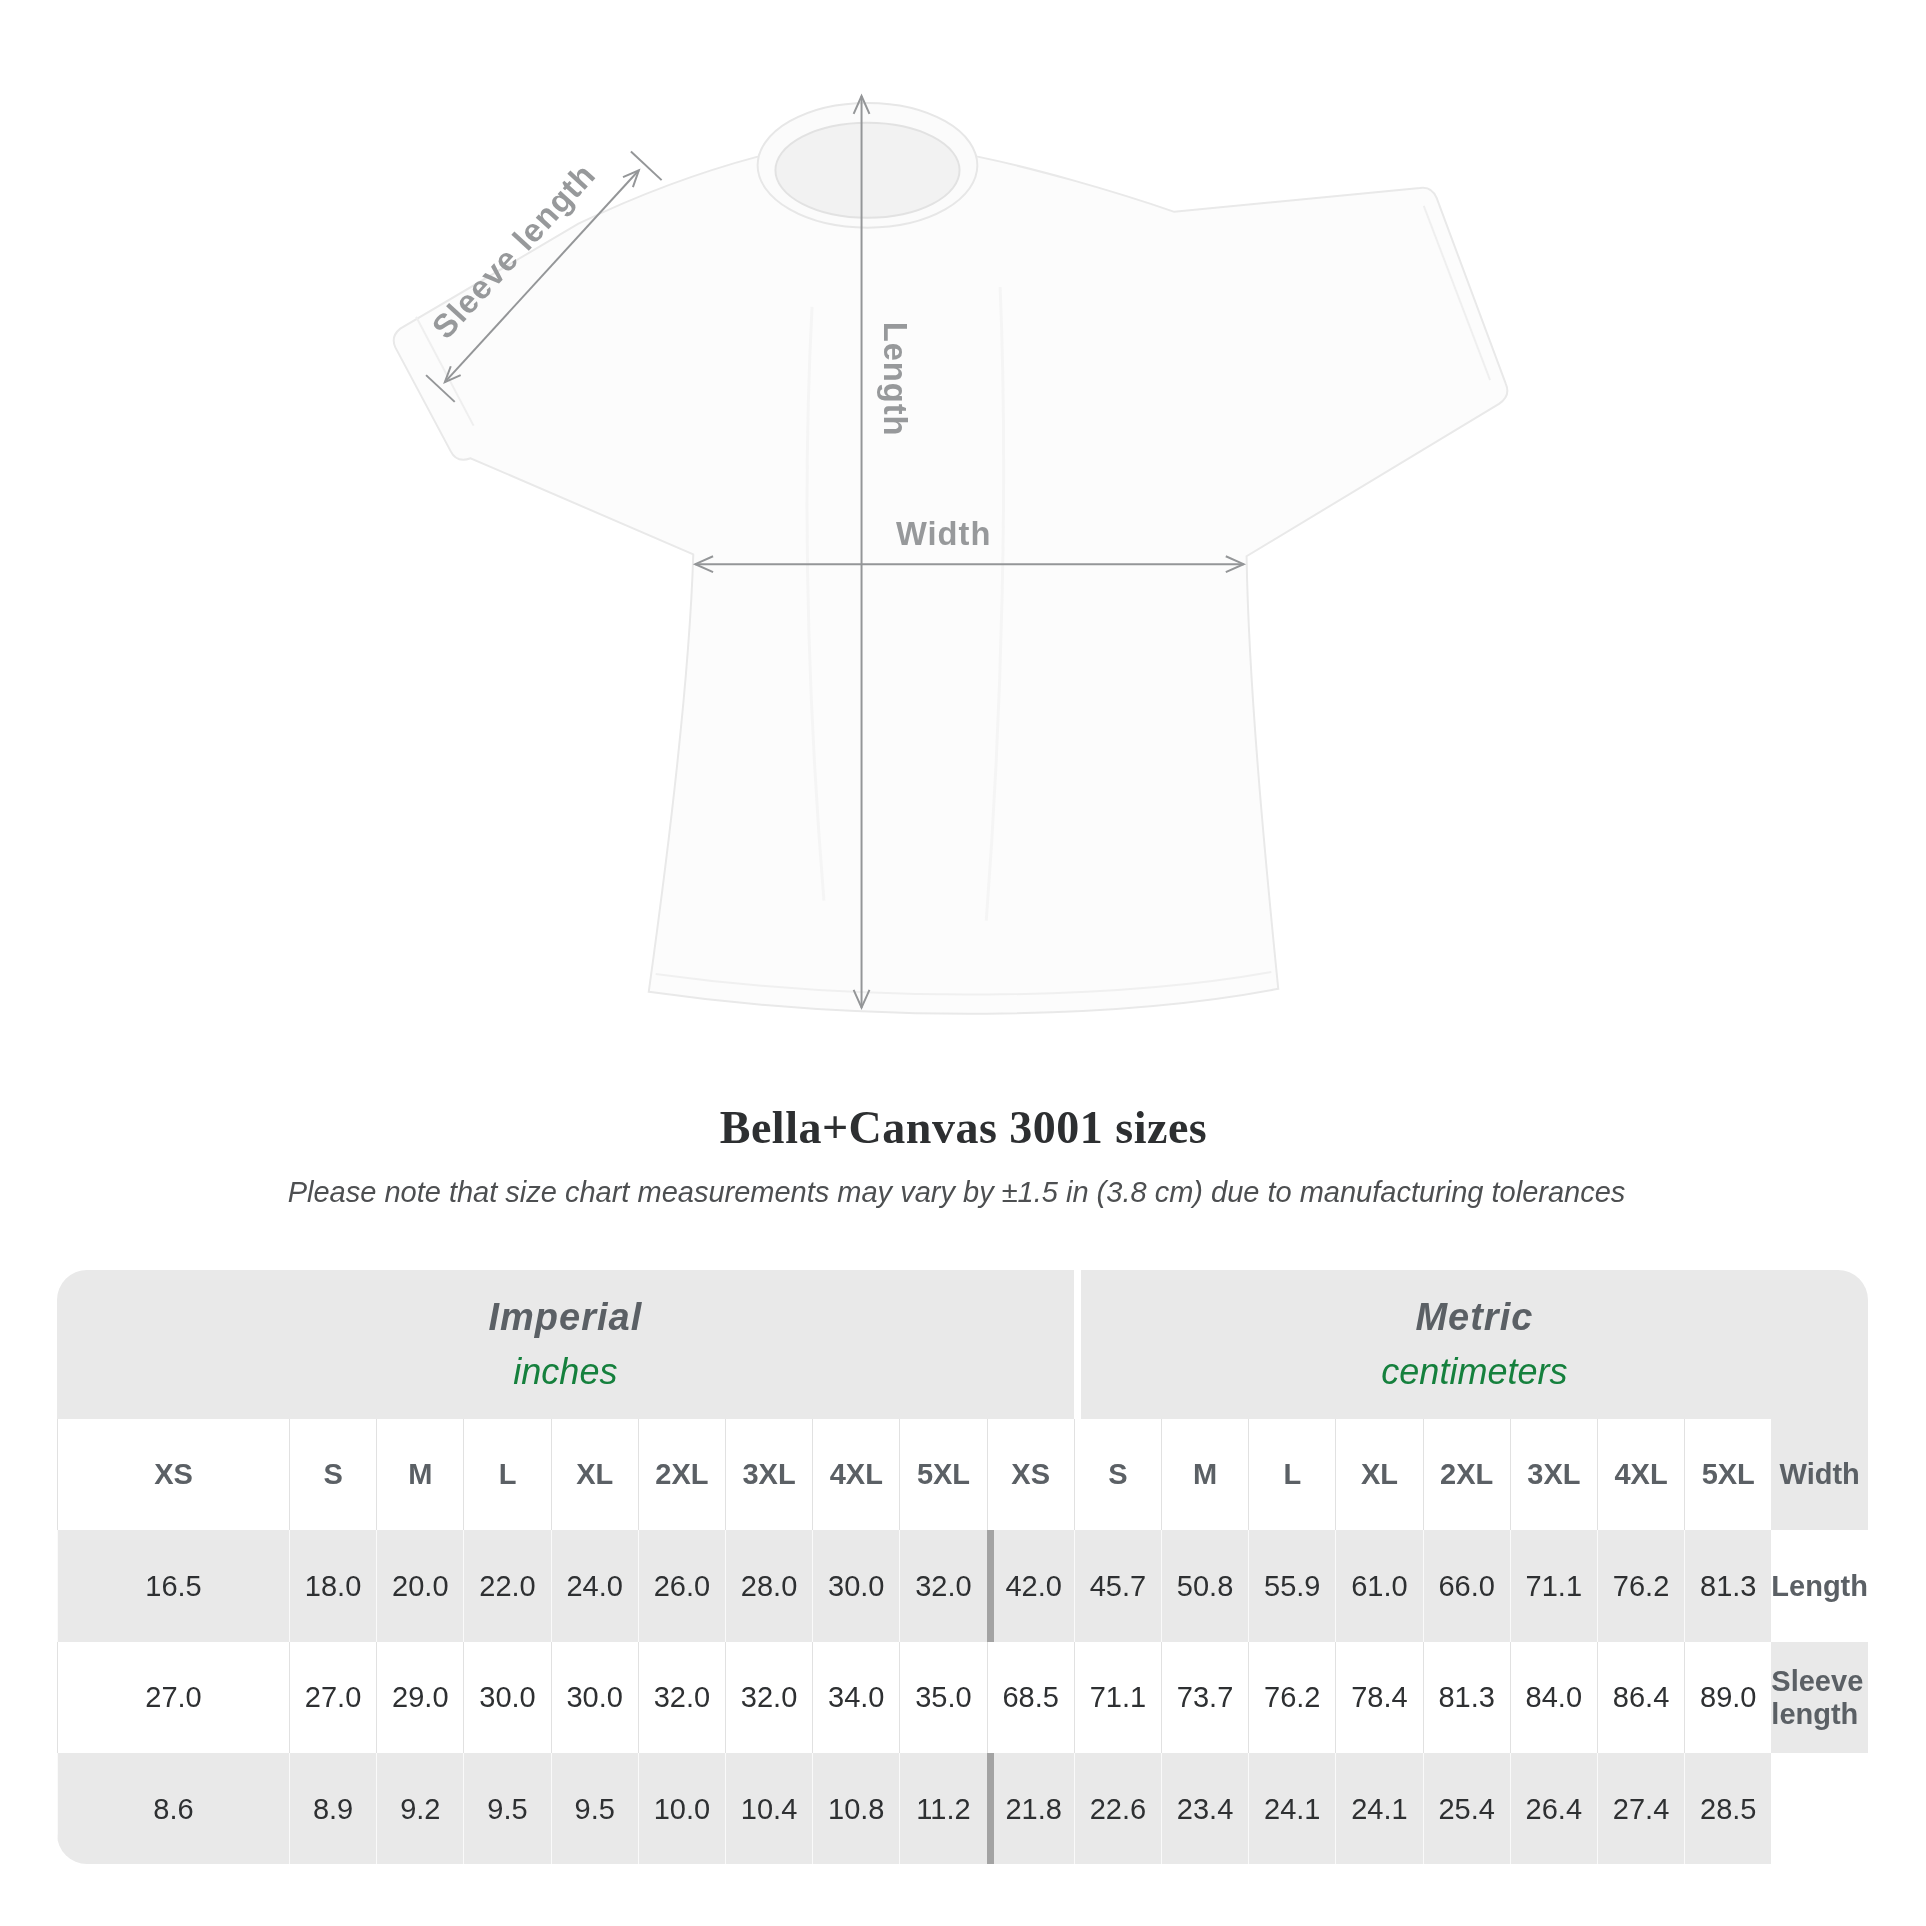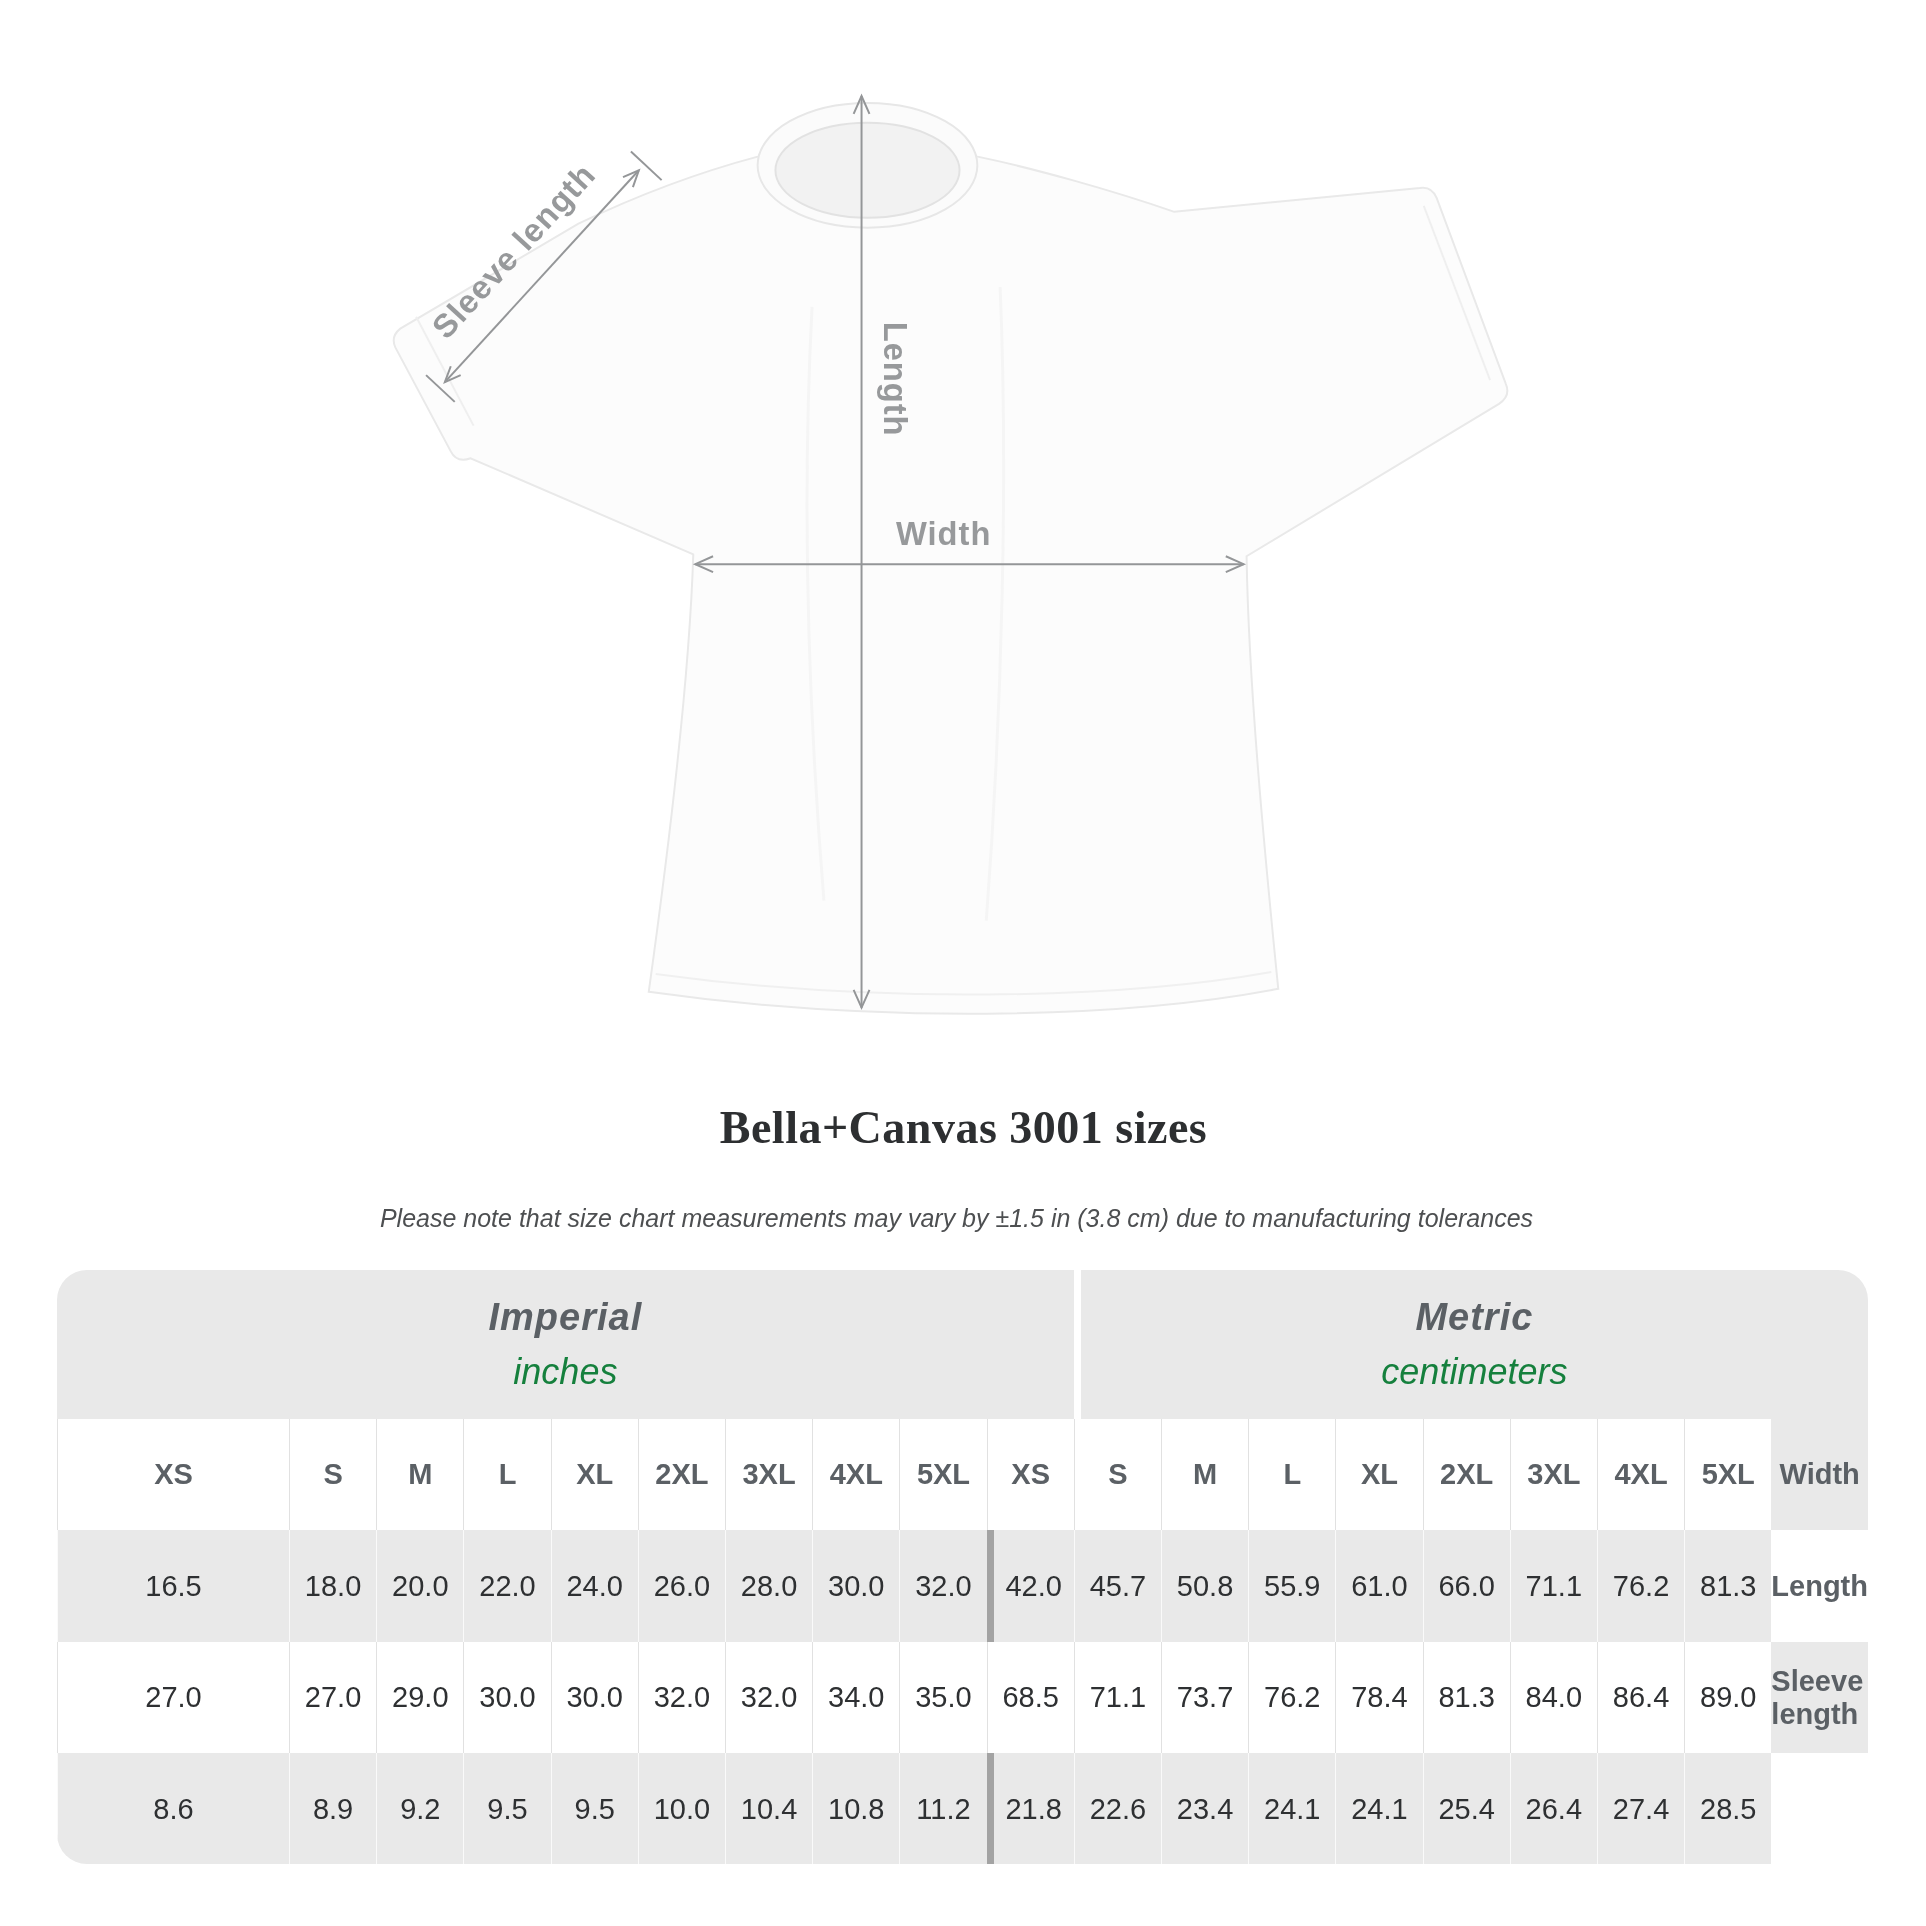--- a/index.html
+++ b/index.html
@@ -10,21 +10,21 @@
   
   .diagram{position:absolute;left:0;top:0;width:1927px;height:1069px;}
   .dim-label{font-weight:bold;font-size:33px;fill:#97999b;letter-spacing:1px;}
   
   .title{
     position:absolute;left:0;top:1101px;width:1927px;text-align:center;
     font-size:46px;font-weight:bold;color:#2d2f31;letter-spacing:0.5px;font-family:Liberation Serif, serif;
   }
   .subtitle{
     position:absolute;left:0;top:1176px;width:1913px;text-align:center;
-    font-size:25px;font-style:italic;color:#4d4f51;margin-top:28px;
+    font-size:29px;font-style:italic;color:#4d4f51;
   }
   
   .sizetable{
     position:absolute;left:57px;top:1270px;width:1811px;height:594px;
     border-radius:30px;overflow:hidden;
     display:grid;
     grid-template-columns:232px repeat(18,1fr);
     grid-template-rows:149px 111px 112px 111px 112px;
     font-size:29px;color:#2e3032;
   }

